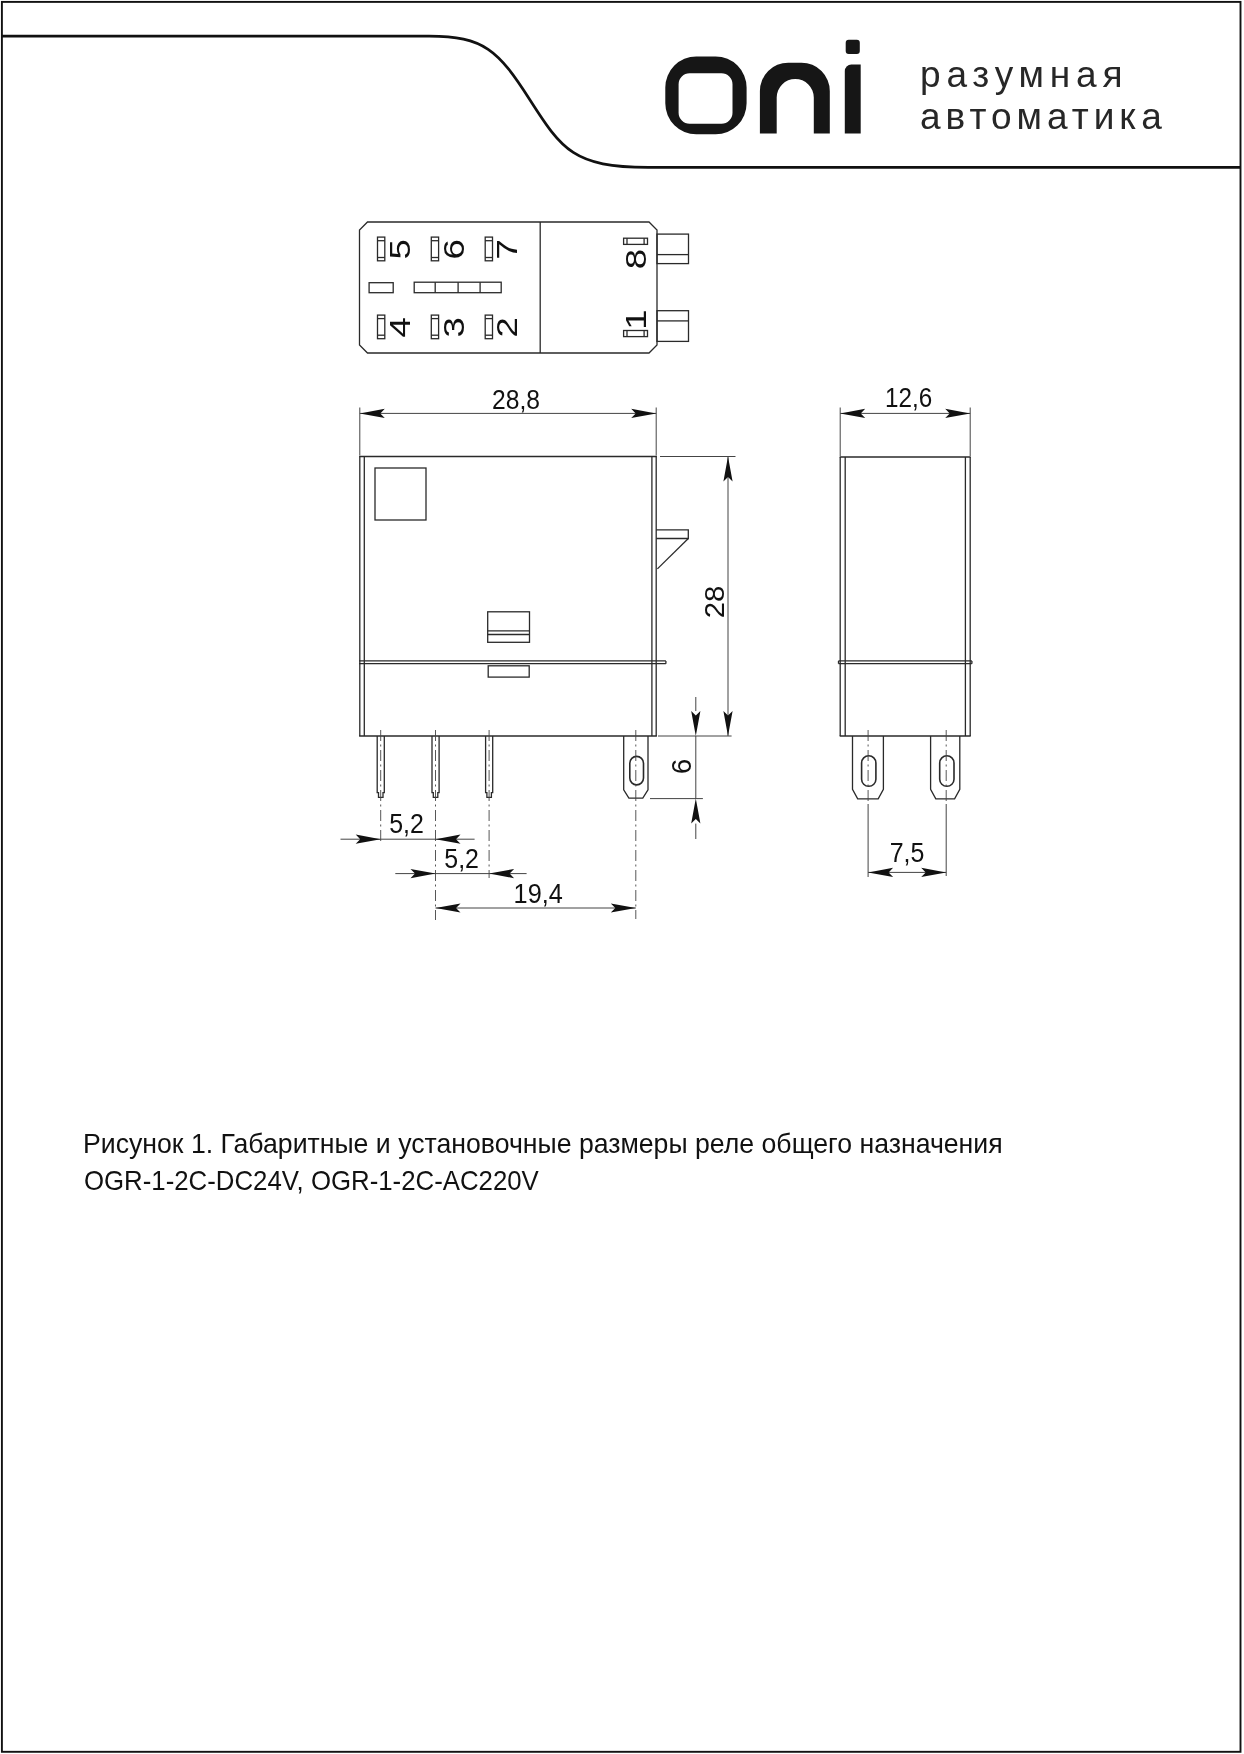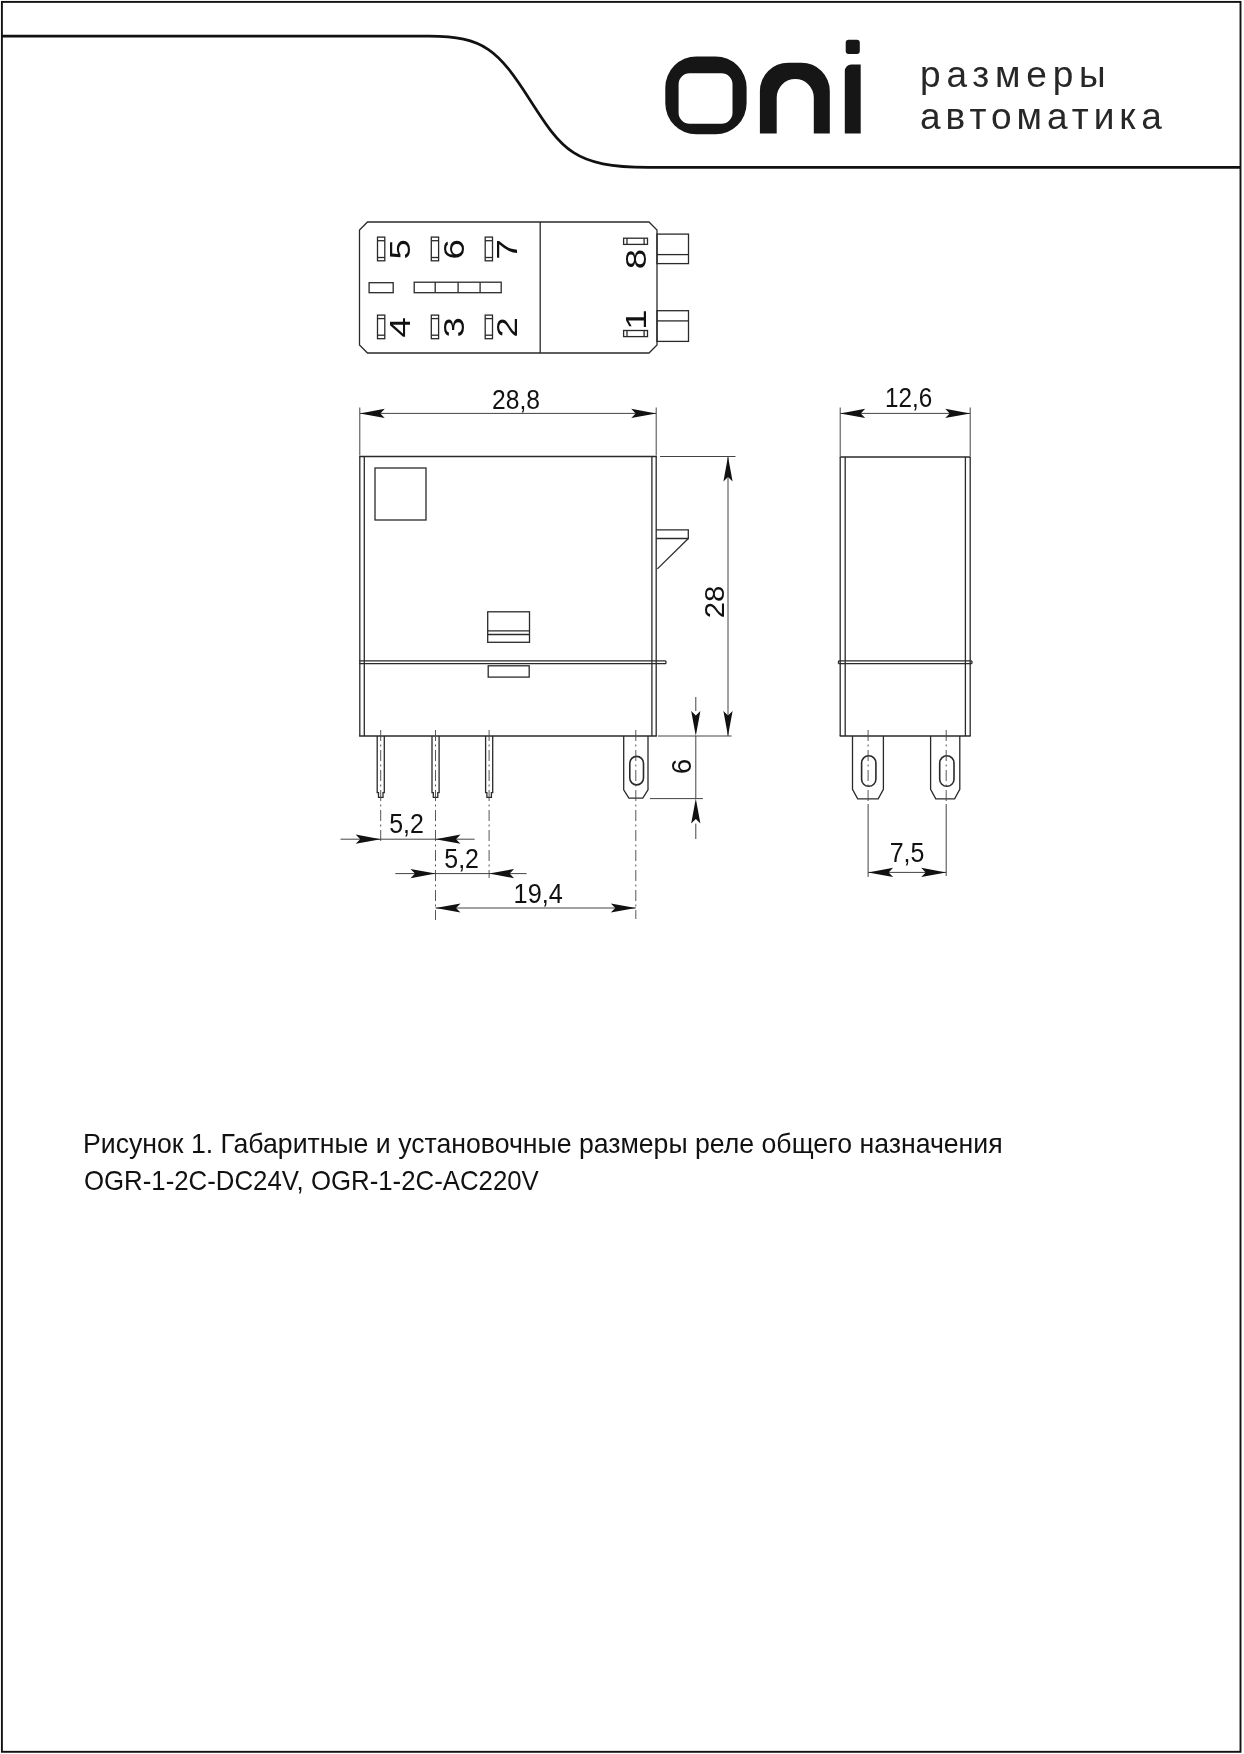--- a/index.html
+++ b/index.html
@@ -243,17 +243,17 @@
 
   <g stroke="#444" stroke-width="1" fill="none">
     <line x1="868.1" y1="804" x2="868.1" y2="877"></line>
     <line x1="946.2" y1="804" x2="946.2" y2="876"></line>
     <line x1="868.1" y1="872.4" x2="946.2" y2="872.4"></line>
   </g>
   <path d="M 868.1 872.4 L 893.1 867.8 L 888.6 872.4 L 893.1 877 Z M 946.2 872.4 L 921.2 867.8 L 925.7 872.4 L 921.2 877 Z" fill="#111"></path>
   <text class="dim" text-anchor="middle" x="907" y="861.5" textLength="34.7" lengthAdjust="spacingAndGlyphs">7,5</text>
 </svg>
 
-<div class="abs" style="left:920px;top:53.7px;font-size:37px;line-height:42px;letter-spacing:5px;color:#272727;"><span style="letter-spacing:5.8px;">размеры</span><br>автоматика</div>
+<div class="abs" style="left:920px;top:53.7px;font-size:37px;line-height:42px;letter-spacing:5px;color:#272727;"><span style="letter-spacing:5.8px;">разумная</span><br>автоматика</div>
 
 <div class="abs" style="left:83px;top:1125px;font-size:28px;line-height:37.3px;color:#111;transform:scaleX(0.952);transform-origin:0 0;white-space:nowrap;">Рисунок 1. Габаритные и установочные размеры реле общего назначения</div>
 
 <div class="abs" style="left:84px;top:1162.3px;font-size:28px;line-height:37.3px;color:#111;transform:scaleX(0.921);transform-origin:0 0;white-space:nowrap;">OGR-1-2C-DC24V, OGR-1-2C-AC220V</div>
 
 </body></html>

